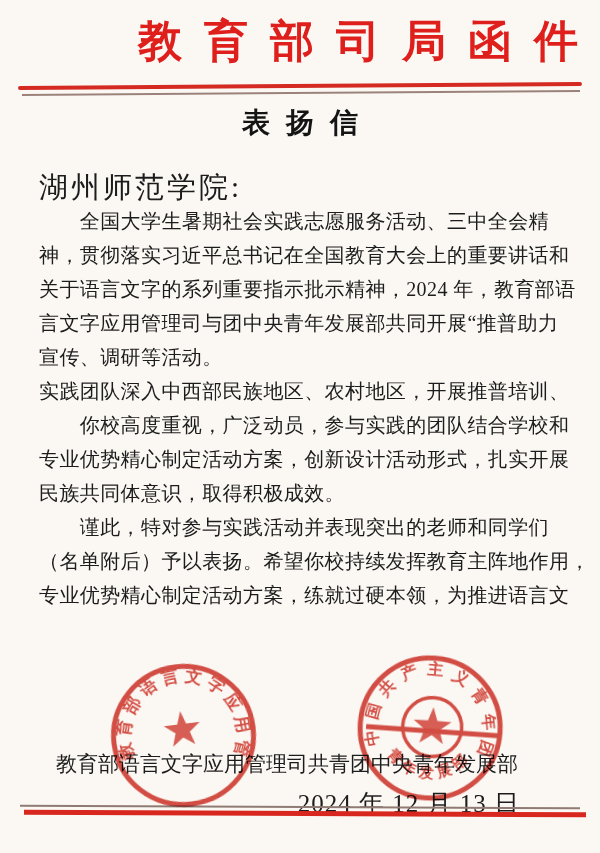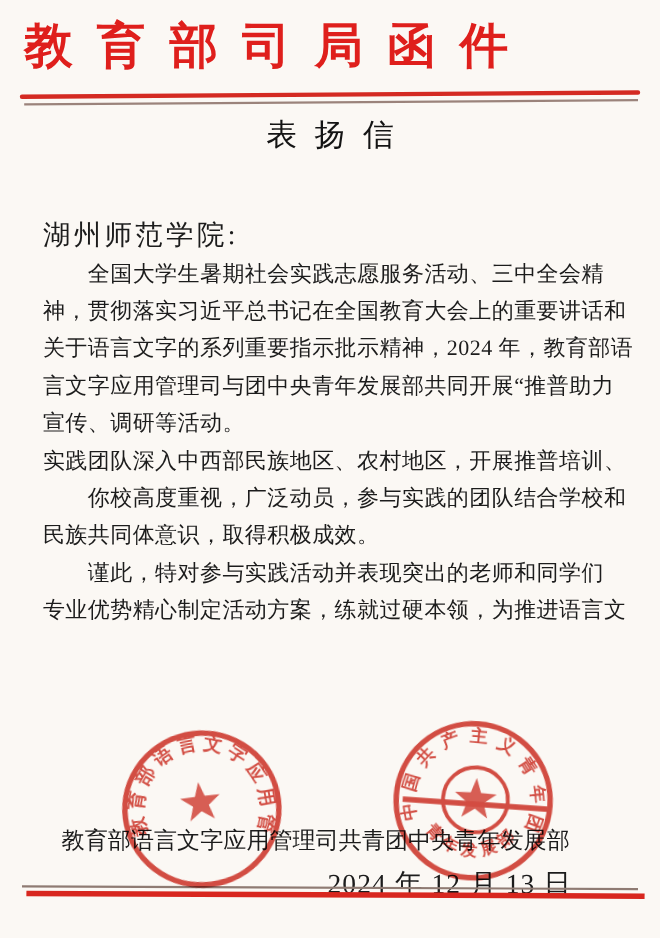--- a/index.html
+++ b/index.html
@@ -4,36 +4,36 @@
 <style>
   html,body { margin:0; padding:0; }
   .page {
     position:relative; width:600px; height:853px;
     background:#fbf8f4; overflow:hidden;
     font-family:"Liberation Serif","DejaVu Serif",serif;
     color:#1c1c1c;
   }
   .doc-banner {
     position:absolute; top:12px; left:0; right:0;
-    text-align:left; color:#df1f1c;
+    text-align:right; color:#df1f1c;
     font-size:44px; font-weight:bold;
     letter-spacing:22px; text-indent:22px;
     white-space:nowrap;
   }
   .rule { position:absolute; }
   .rule-red-top  { top:84px; left:18px; width:564px; height:4px; background:#d42a22; transform:rotate(-0.4deg); border-radius:2px; }
   .rule-gray-top { top:92px; left:22px; width:558px; height:2px; background:#9b837b; transform:rotate(-0.4deg); }
   .doc-title {
     position:absolute; top:104px; left:0; right:0; margin:0;
-    text-align:center; font-size:28px; font-weight:normal; color:#141414;
+    text-align:center; font-size:28px; font-weight:bold; color:#141414;
     letter-spacing:16px; text-indent:16px;
   }
   .letter-body { position:absolute; top:170px; left:39px; width:532px; }
   .line { height:34px; line-height:34px; font-size:20px; letter-spacing:0.4px; white-space:nowrap; }
-  .salutation { font-size:25px; letter-spacing:3px;margin-top:28px; }
+  .salutation { font-size:29px; letter-spacing:3px; }
   .sign-row {
     position:absolute; top:750px; left:0; width:600px;
     display:flex; justify-content:space-between;
     padding:0 84px 0 56px; box-sizing:border-box;
     font-size:21px; white-space:nowrap;
   }
   .date-row { position:absolute; top:787px; right:80px; font-size:25px; letter-spacing:1px; }
   .rule-gray-bottom { top:806px; left:20px; width:560px; height:2px; background:#8f7b73; transform:rotate(0.25deg); }
   .rule-red-bottom  { top:811px; left:24px; width:562px; height:5px; background:#d8271f; transform:rotate(0.25deg); }
   .stamp {
@@ -59,22 +59,24 @@
   <div class="letter-body">
     <div class="line salutation">湖州师范学院:</div>
     <div>
         <div class="line">　　全国大学生暑期社会实践志愿服务活动、三中全会精</div>
         <div class="line">神，贯彻落实习近平总书记在全国教育大会上的重要讲话和</div>
         <div class="line">关于语言文字的系列重要指示批示精神，2024 年，教育部语</div>
         <div class="line">言文字应用管理司与团中央青年发展部共同开展“推普助力</div>
         <div class="line">宣传、调研等活动。</div>
         <div class="line">实践团队深入中西部民族地区、农村地区，开展推普培训、</div>
         <div class="line">　　你校高度重视，广泛动员，参与实践的团队结合学校和</div>
+        <div class="line">专业优势精心制定活动方案，创新设计活动形式，扎实开展</div>
         <div class="line">民族共同体意识，取得积极成效。</div>
         <div class="line">　　谨此，特对参与实践活动并表现突出的老师和同学们</div>
+        <div class="line">（名单附后）予以表扬。希望你校持续发挥教育主阵地作用，</div>
         <div class="line">专业优势精心制定活动方案，练就过硬本领，为推进语言文</div>
       </div>
   </div>
 
   <div class="sign-row">
     <span>教育部语言文字应用管理司</span>
     <span>共青团中央青年发展部</span>
   </div>
 
   <div class="date-row">2024 年 12 月 13 日</div>

